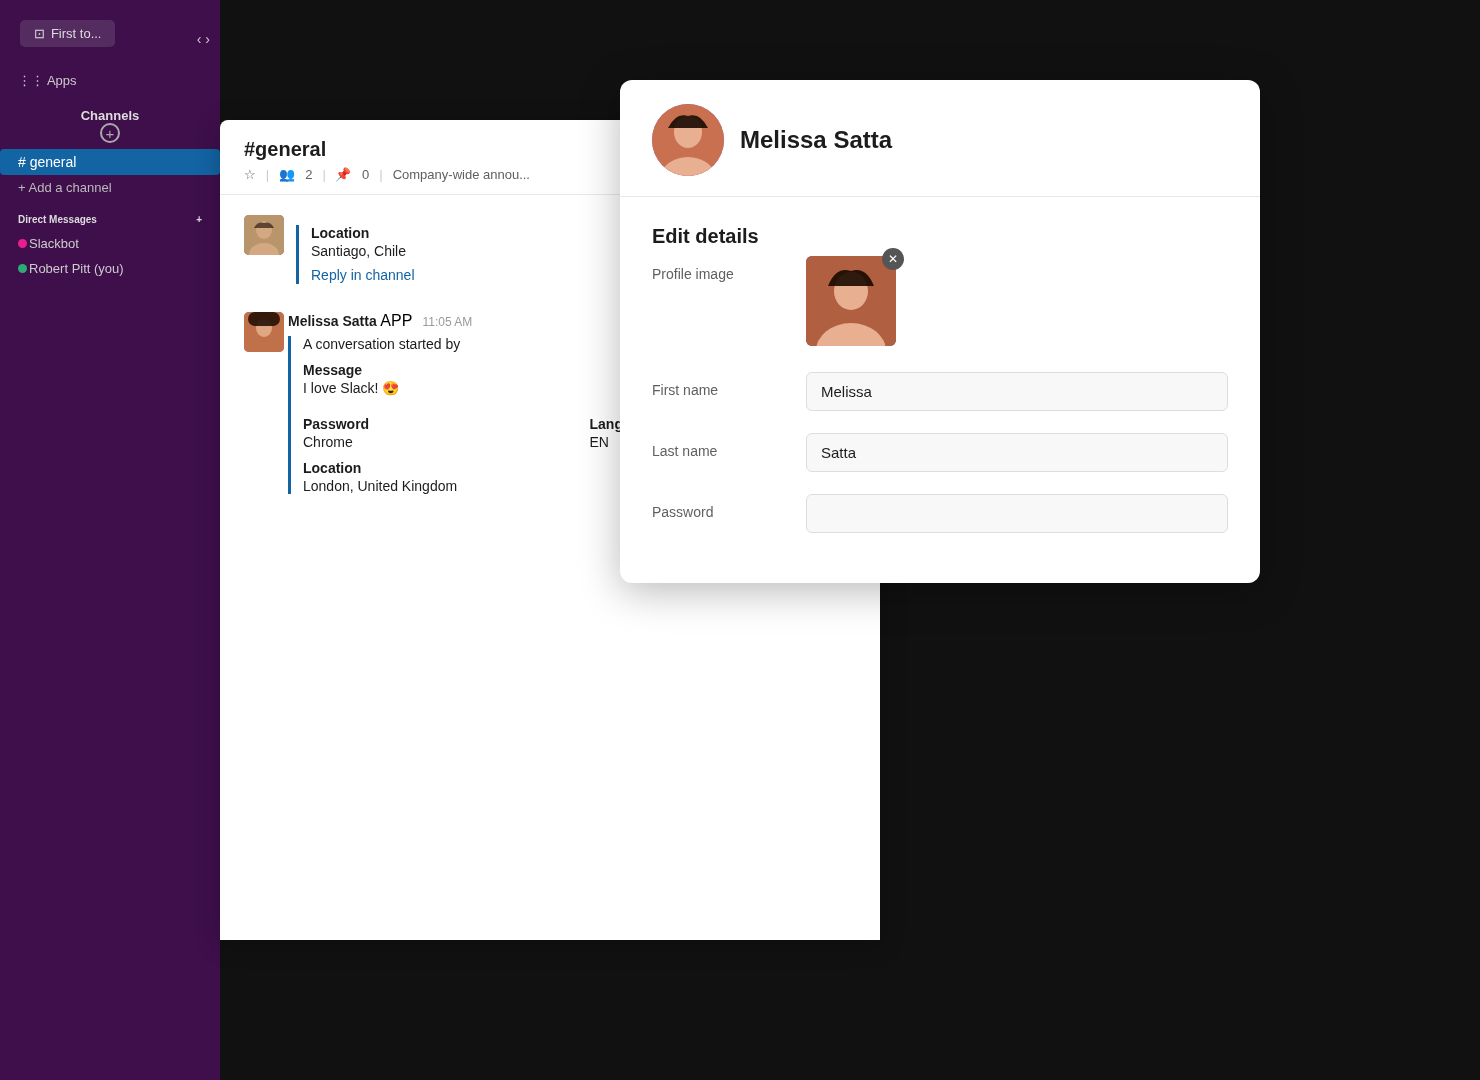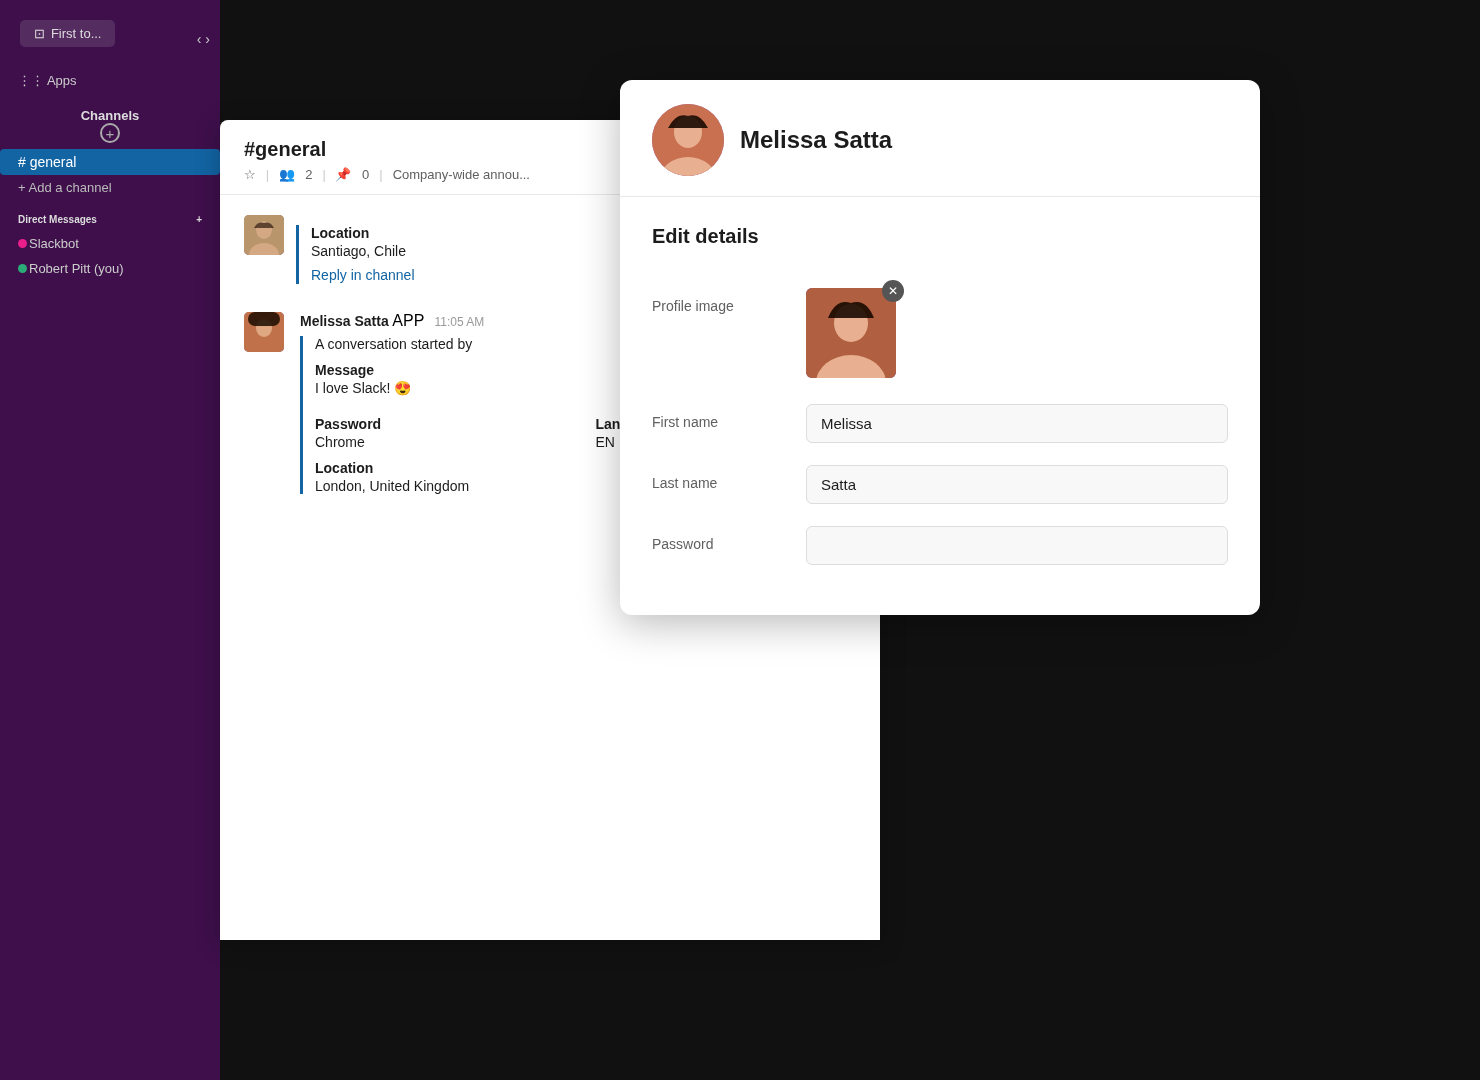--- a/index.html
+++ b/index.html
@@ -140,21 +140,21 @@
       color: #1264a3; font-size: 14px; font-weight: 500; cursor: pointer; margin-top: 8px;
       display: inline-block;
     }
     .msg-left-border {
       border-left: 3px solid #1264a3;
       padding-left: 12px;
     }
 
     
     .msg-block2 {
-      display: flex; gap: 16px; margin-bottom: 20px; justify-content: flex-end;
+      display: flex; gap: 4px; margin-bottom: 20px; justify-content: flex-end;
     }
     .grid-2col {
       display: grid; grid-template-columns: 1fr 1fr; gap: 0 20px; margin-top: 10px;
     }
 
     
     .profile-modal {
       position: absolute;
       left: 620px; top: 80px;
       width: 640px;
@@ -172,21 +172,21 @@
       width: 72px; height: 72px; border-radius: 50%; overflow: hidden;
       background: #9b59b6; flex-shrink: 0;
     }
     .profile-name {
       font-size: 24px; font-weight: 700; color: #1d1c1d;
     }
     .profile-modal-body {
       padding: 28px 32px;
     }
     .edit-details-title {
-      font-size: 20px; font-weight: 700; color: #1d1c1d; margin-bottom: 40px;
+      font-size: 20px; font-weight: 700; color: #1d1c1d; margin-bottom: 8px;
     }
     .form-row {
       display: flex; align-items: flex-start; gap: 24px; margin-bottom: 22px;
     }
     .form-label {
       width: 130px; flex-shrink: 0;
       font-size: 14px; color: #616061; padding-top: 10px;
     }
     .form-field { flex: 1; }
     .form-field input {

